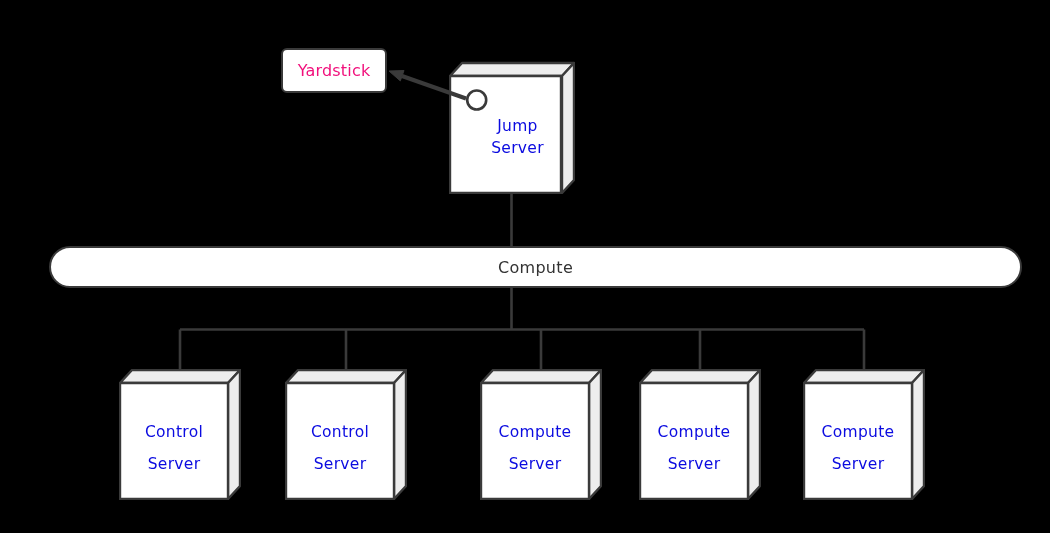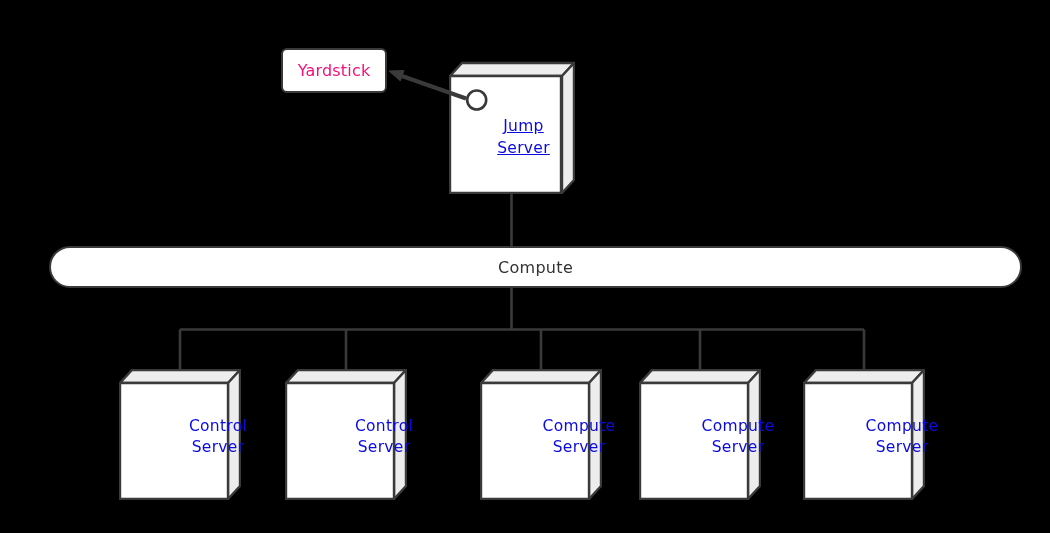--- a/index.html
+++ b/index.html
@@ -68,22 +68,21 @@
   }
   .node-label {
     position: absolute;
     text-align: center;
     white-space: pre-line;
     color: var(--server-label);
     font-size: 15.5px;
     letter-spacing: 0.3px;
   }
   .server-label {
-    line-height: 21px;
-    padding-left: 44px;
+    line-height: 32px;
   }
   .jump-label {
     line-height: 22px;
   }
   .yardstick-box {
     position: absolute;
     left: 281px;
     top: 48px;
     width: 106px;
     height: 45px;
@@ -139,21 +138,21 @@
   <div class="yardstick-box">
     <span class="yardstick-label">Yardstick</span>
   </div>
 
   <div class="node" style="left:449px; top:61px; width:126px; height:133px;">
     <svg class="box3d" width="126" height="133" viewBox="0 0 126 133">
       <polygon class="side" points="1,15 13,2 125,2 113,15"></polygon>
       <polygon class="side" points="113,15 125,2 125,119 113,132"></polygon>
       <rect class="front" x="1" y="15" width="111" height="117"></rect>
     </svg>
-    <div class="node-label jump-label" style="left:19px; top:54px; width:111px;text-decoration:underline;">Jump
+    <div class="node-label jump-label" style="left:13px; top:54px; width:111px;">Jump
 Server</div>
   </div>
 
   <div class="network-pill">
     <span class="network-label">Compute</span>
   </div>
 
   <div class="node" style="left:119px; top:369px; width:122px; height:131px;">
     <svg class="box3d" width="122" height="131" viewBox="0 0 122 131">
       <polygon class="side" points="1,14 13,1 121,1 109,14"></polygon>

